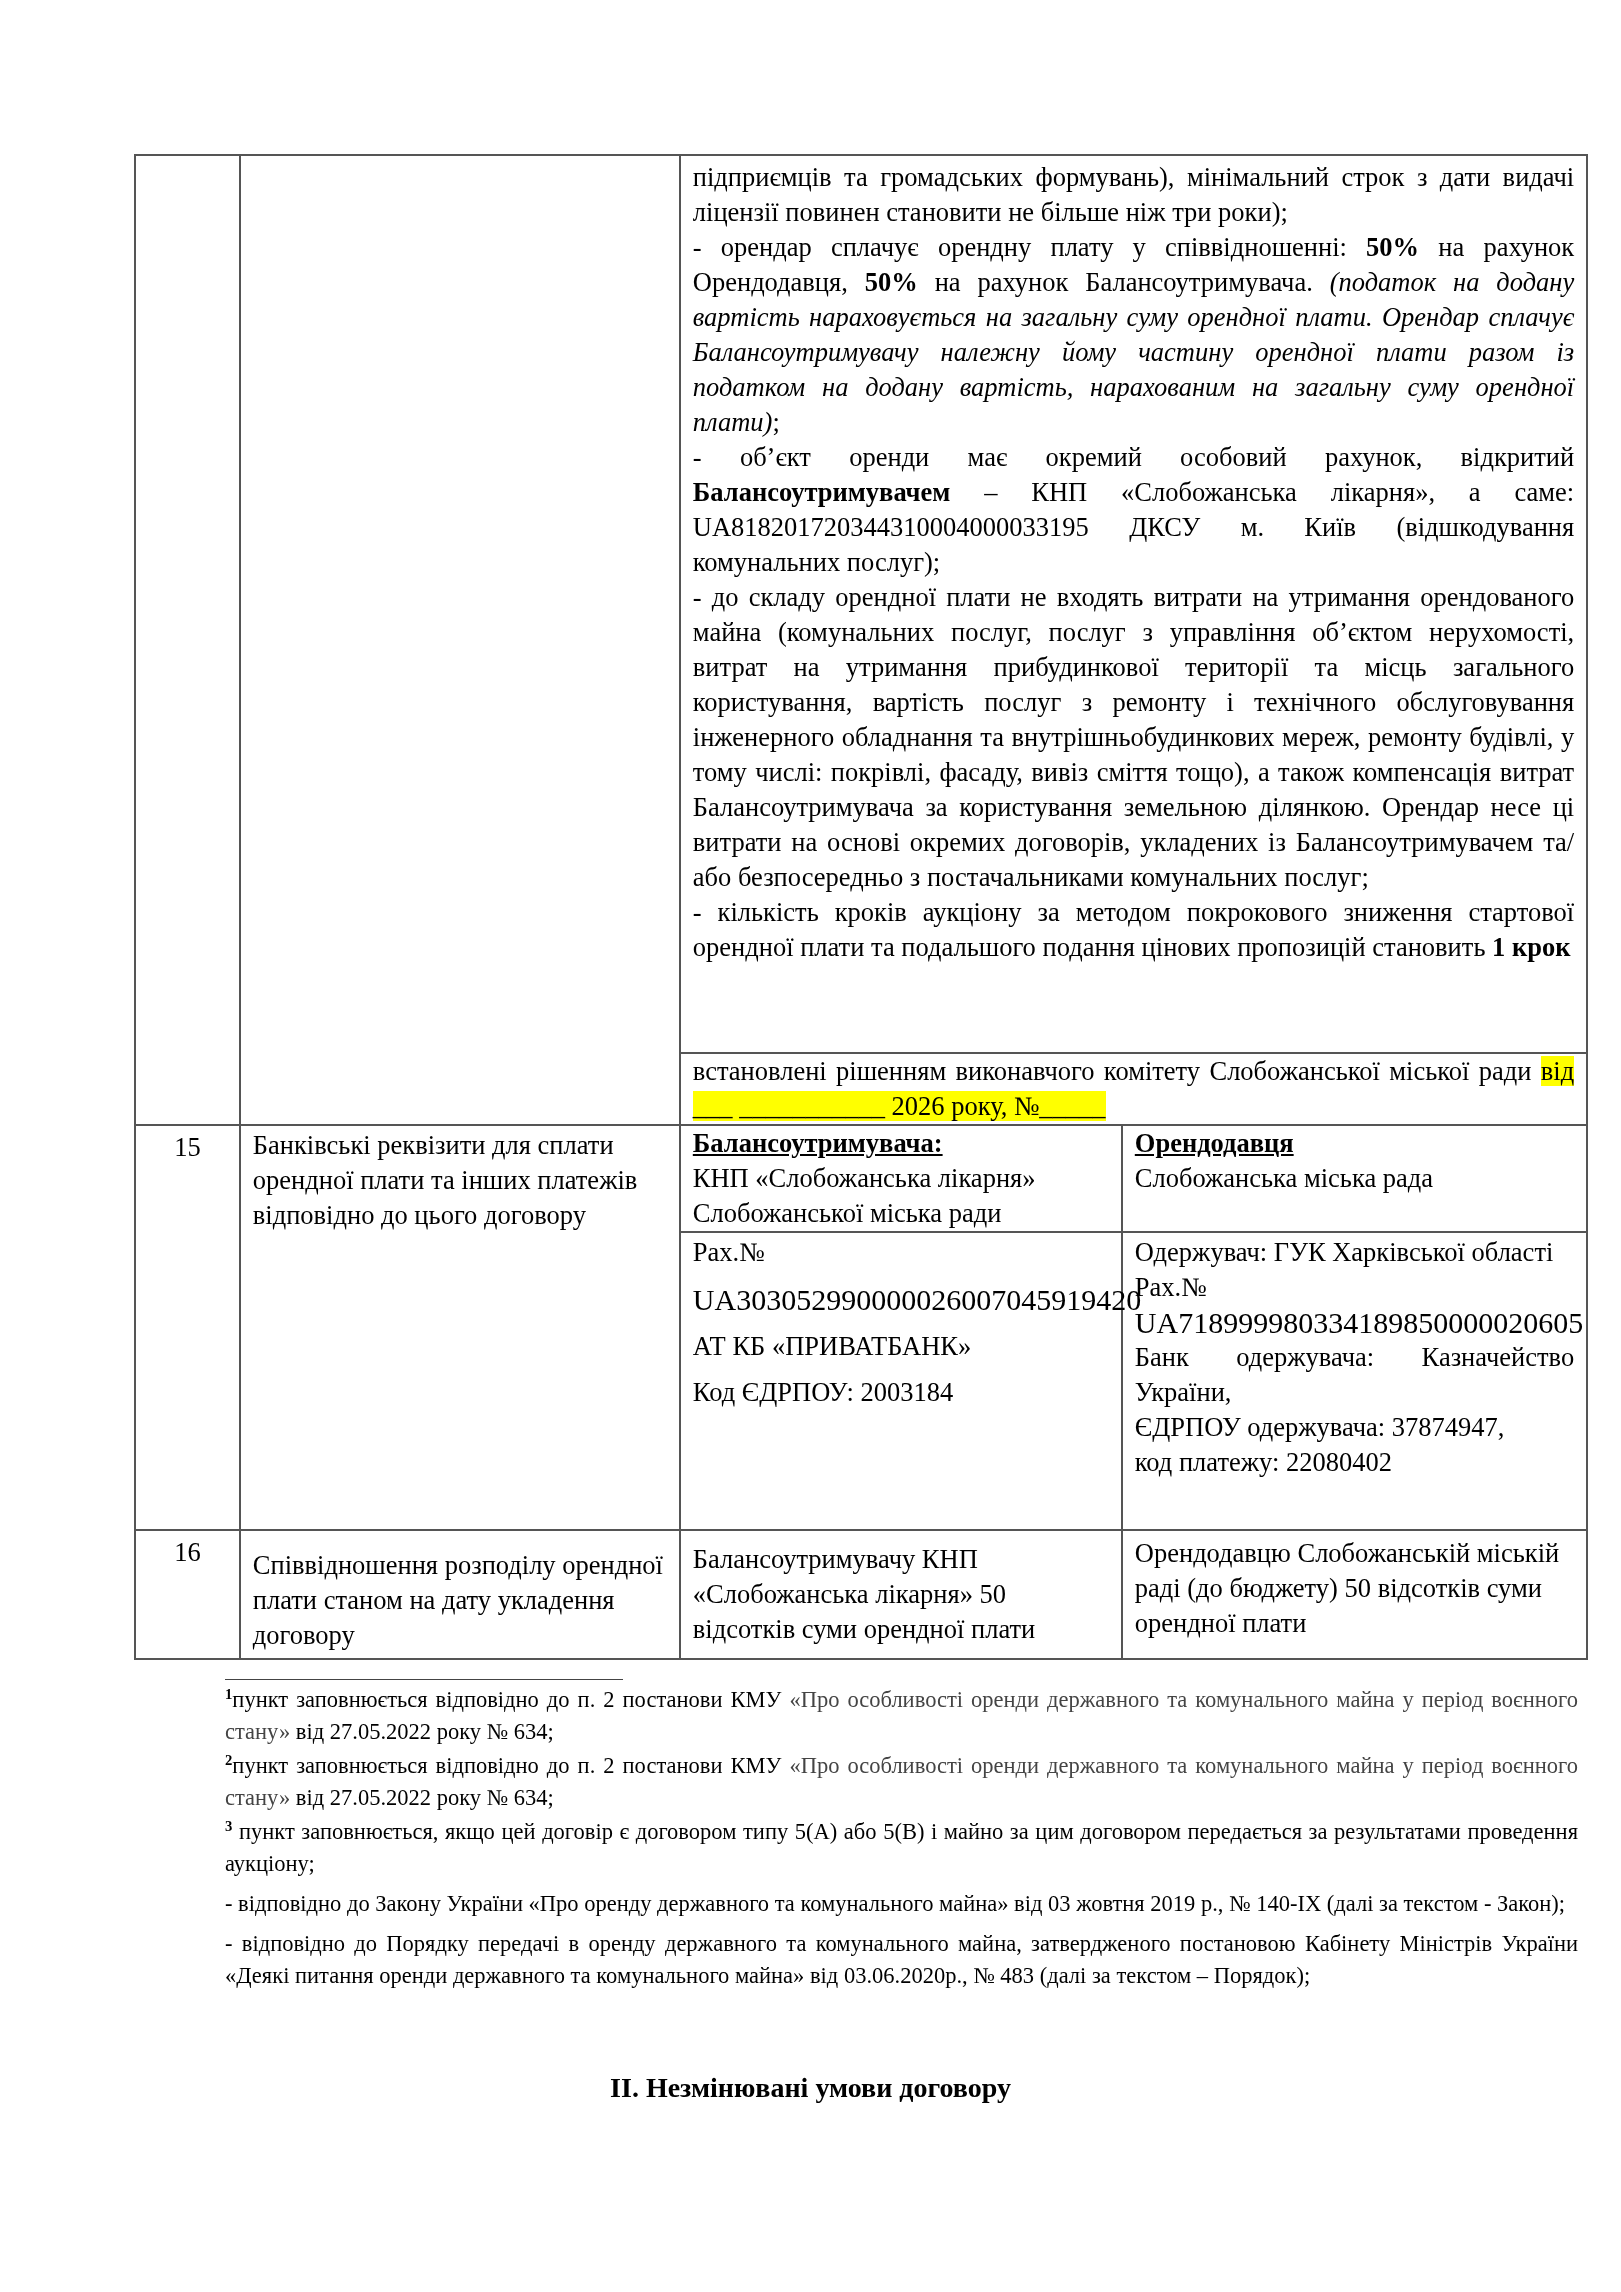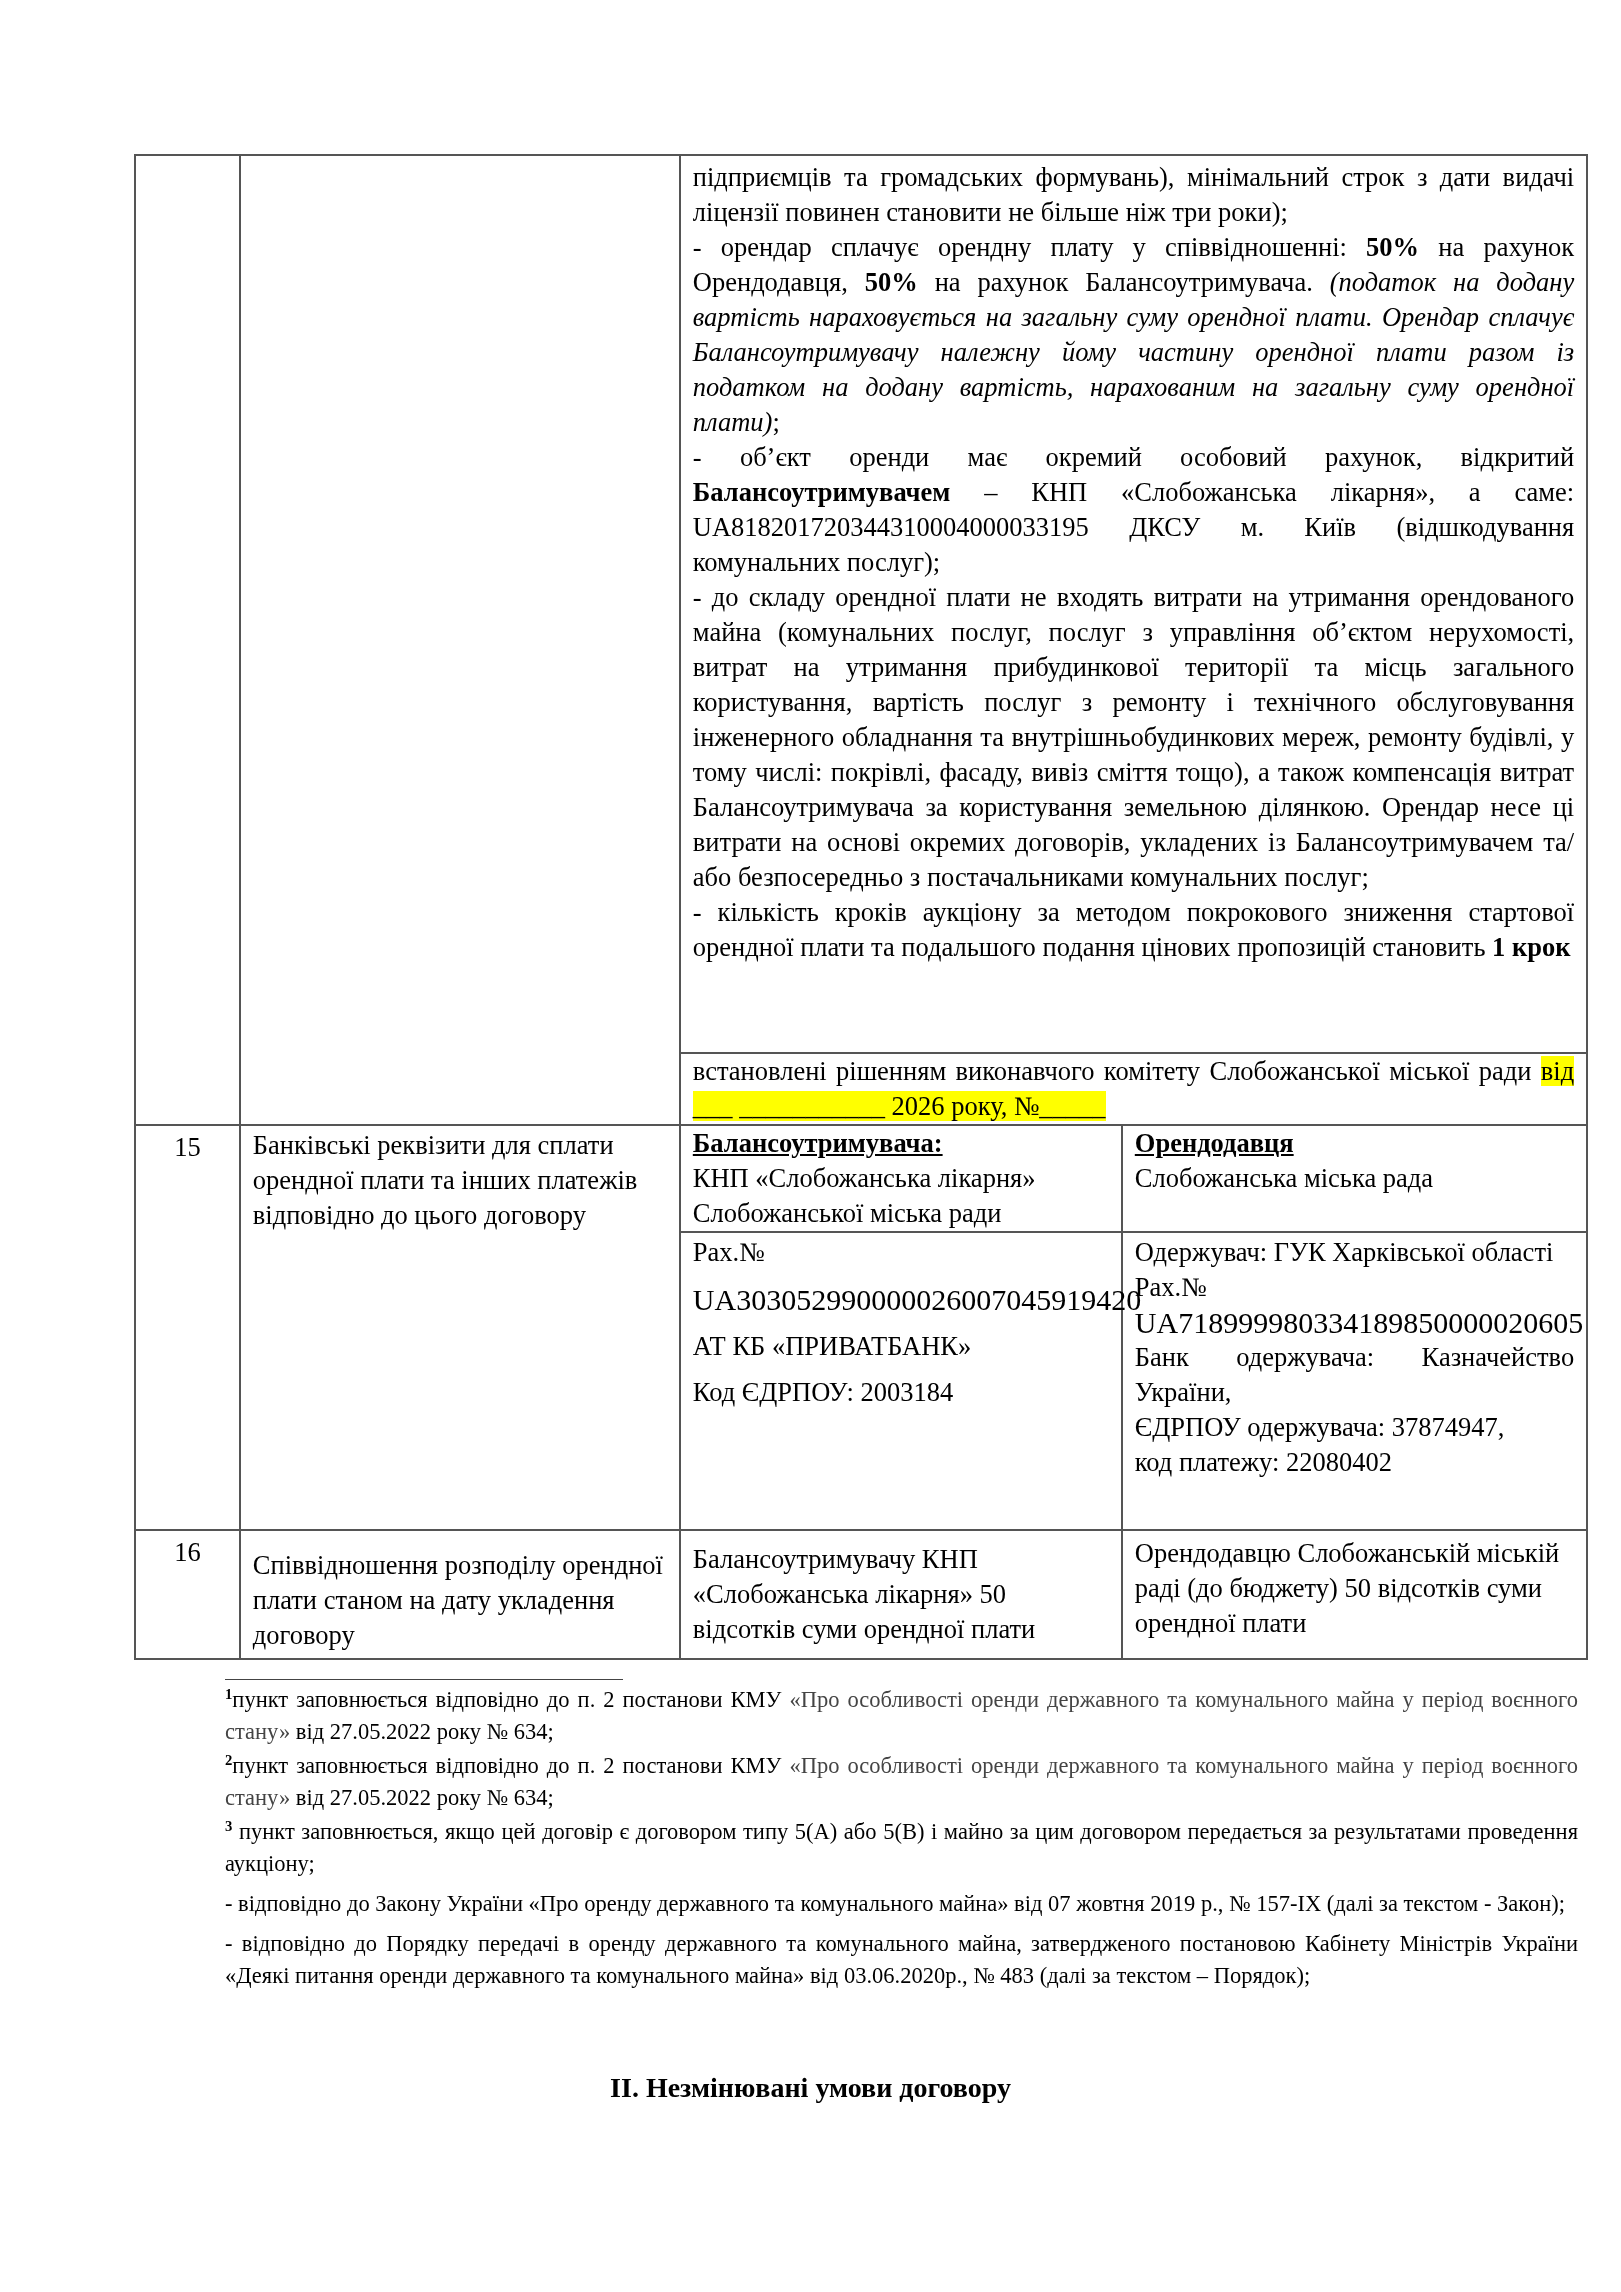--- a/index.html
+++ b/index.html
@@ -109,19 +109,19 @@
       </tr>
     </tbody>
   </table>
 
   <div class="fn-rule"></div>
 
   <div class="footnotes">
     <p class="fn"><span class="sup">1</span><span>пункт заповнюється відповідно до п. 2 постанови КМУ </span><span class="gray">«Про особливості оренди державного та комунального майна у період воєнного стану»</span><span> від 27.05.2022 року № 634;</span></p>
     <p class="fn"><span class="sup">2</span><span>пункт заповнюється відповідно до п. 2 постанови КМУ </span><span class="gray">«Про особливості оренди державного та комунального майна у період воєнного стану»</span><span> від 27.05.2022 року № 634;</span></p>
     <p class="fn"><span class="sup">3</span><span> пункт заповнюється, якщо цей договір є договором типу 5(А) або 5(В) і майно за цим договором передається за результатами проведення аукціону;</span></p>
-    <p class="fn fn-sp">- відповідно до Закону України «Про оренду державного та комунального майна» від 07 жовтня 2019 р.,  № 157-IX (далі за текстом - Закон);</p>
+    <p class="fn fn-sp">- відповідно до Закону України «Про оренду державного та комунального майна» від 03 жовтня 2019 р.,  № 140-IX (далі за текстом - Закон);</p>
     <p class="fn fn-sp">- відповідно до Порядку передачі в оренду державного та комунального майна, затвердженого постановою Кабінету Міністрів України «Деякі питання оренди державного та комунального майна» від 03.06.2020р., № 483 (далі за текстом – Порядок);</p>
   </div>
 
   <div class="section-heading">ІІ. Незмінювані умови договору</div>
 </div>
 
 
 </body></html>

